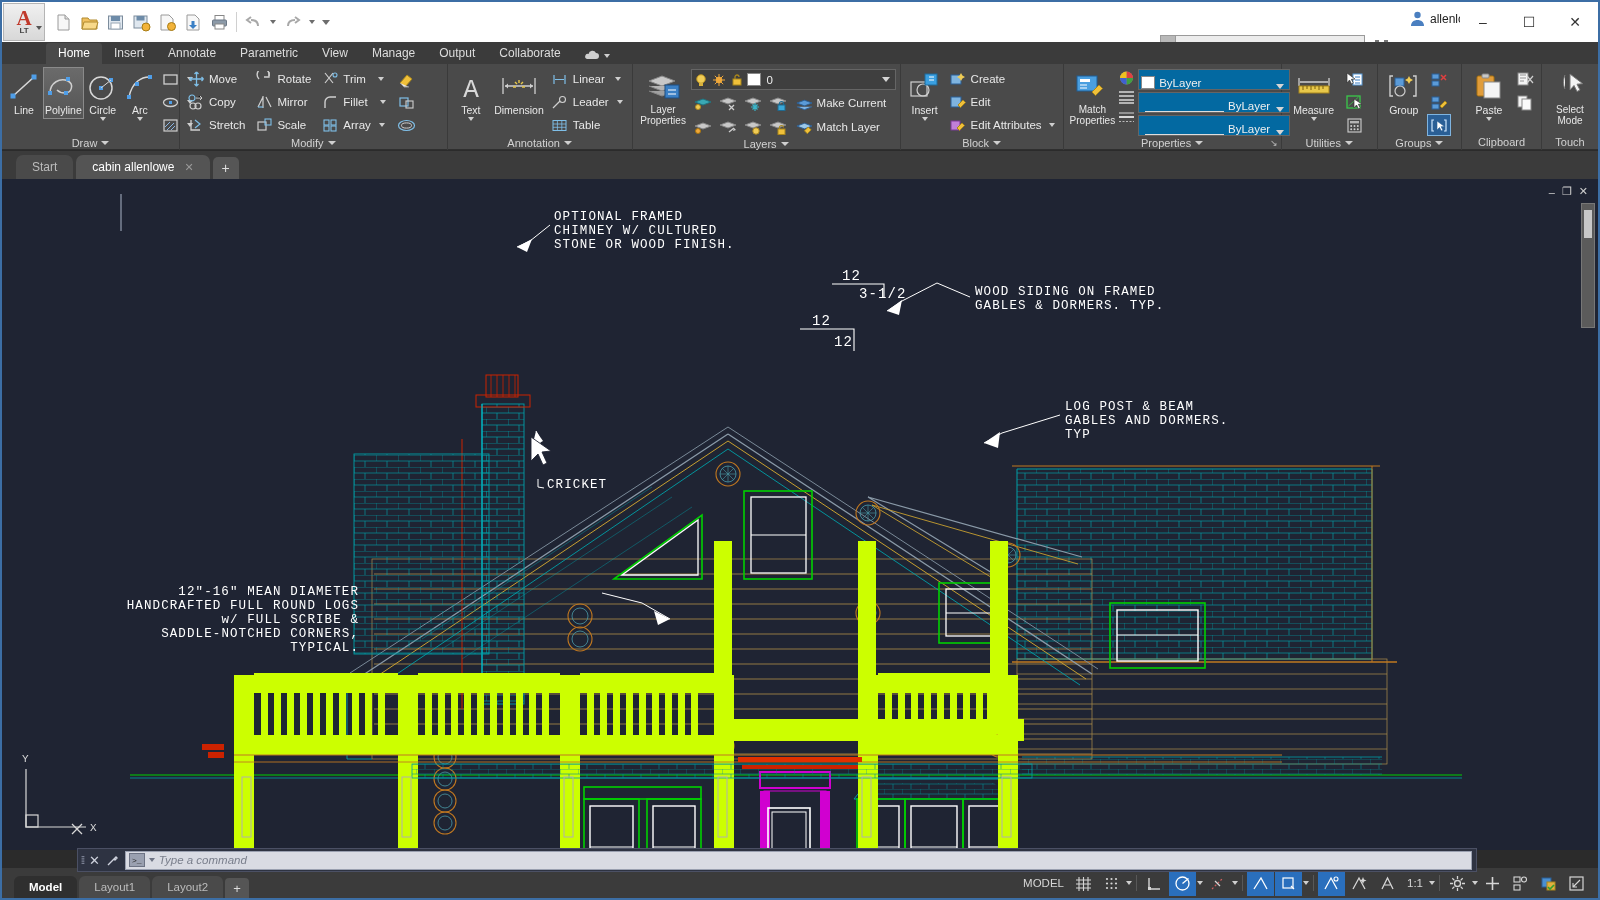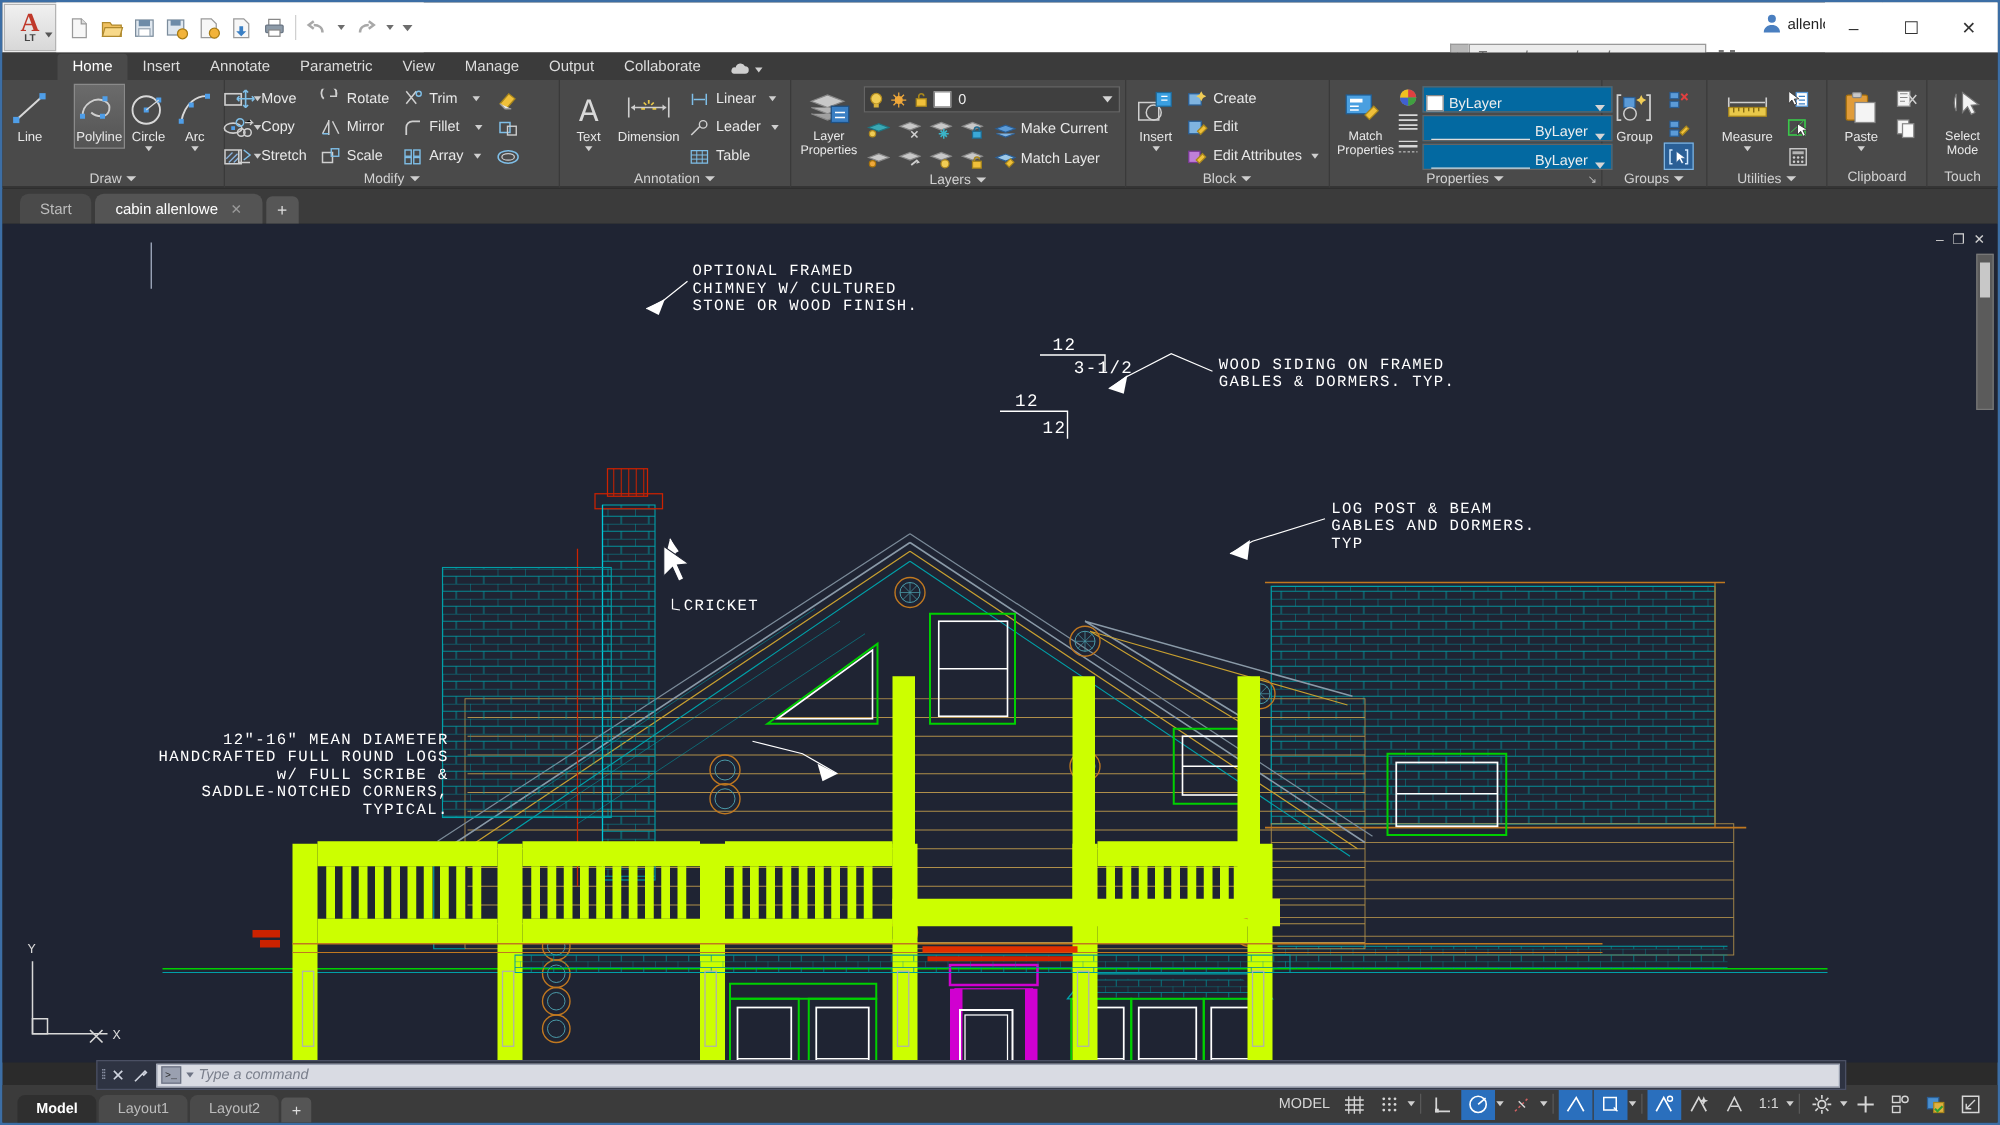--- a/index.html
+++ b/index.html
@@ -55,21 +55,21 @@
   .ribbon-cloud { display:flex; align-items:center; gap:4px; margin-left:10px; padding-bottom:3px; }
 
   
   .ribbon { position:absolute; top:62px; left:0; width:1596px; height:86px; background:#4a4a4a; display:flex; border-bottom:1px solid #2f2f2f;}
   .panel { position:relative; height:86px; display:flex; flex-direction:column; border-right:1px solid #3a3a3a; }
   .panel-body { flex:1; display:flex; align-items:flex-start; padding:3px 4px 0; gap:1px; }
   .panel-title { height:17px; font-size:11px; color:#d2d2d2; display:flex; align-items:center; justify-content:center; gap:4px; }
   .pt-caret { width:0;height:0;border-left:4px solid transparent;border-right:4px solid transparent;border-top:4px solid #cfcfcf; }
 
   .bigbtn { width:48px; display:flex; flex-direction:column; align-items:center; padding:2px 1px; cursor:pointer; border:1px solid transparent; }
-  .bigbtn.hovered { background:linear-gradient(180deg,#6b6b6b,#545454); border:1px solid #8a8a8a;margin-left:16px; }
+  .bigbtn.hovered { background:linear-gradient(180deg,#6b6b6b,#545454); border:1px solid #8a8a8a; }
   .bigbtn .lbl { font-size:10.5px; color:#e8e8e8; margin-top:1px; text-align:center; line-height:11px;}
   .bigbtn .ico { height:34px; display:flex; align-items:center; justify-content:center; }
   .dcaret { width:0;height:0;border-left:3.5px solid transparent;border-right:3.5px solid transparent;border-top:4px solid #d0d0d0; margin-top:1px;}
 
   .smallcol { display:flex; flex-direction:column; gap:1px; padding-top:1px;}
   .smallbtn { display:flex; align-items:center; height:22px; padding:0 4px 0 2px; gap:4px; cursor:pointer; border:1px solid transparent;}
   .smallbtn .lbl { font-size:11.5px; color:#e8e8e8; white-space:nowrap;}
   .smallbtn .ico{width:18px;height:18px;display:flex;align-items:center;justify-content:center;flex:0 0 18px;}
   .minicaret { width:0;height:0;border-left:3.5px solid transparent;border-right:3.5px solid transparent;border-top:4px solid #cfcfcf; margin-left:3px;}
 
@@ -735,62 +735,20 @@
           </div>
         </div>
       </div>
       <div class="panel-title">
         <span>Properties</span>
           <i class="pt-caret"></i>
       </div>
       <span class="panel-expand">↘</span>
     </div>
 
-    <div class="panel" style="width:85px;">
-      <div class="panel-body">
-        <div class="bigbtn" style="width:44px;">
-          <span class="ico">
-              <svg width="34" height="30" viewBox="0 0 34 30">
-                <path d="M6 4h-3v20h3M26 4h3v20h-3" fill="none" stroke="#cfcfcf" stroke-width="1.4"></path>
-                <rect x="8" y="6" width="9" height="8" fill="#5b9bd8" stroke="#2a5f96"></rect>
-                <circle cx="13" cy="19" r="5" fill="none" stroke="#cfcfcf" stroke-width="1.2"></circle>
-                <path d="M22 4l1.3 2.5L26 8l-2.7 1.5L22 12l-1.3-2.5L18 8l2.7-1.5z" fill="#f0cc55"></path>
-              </svg>
-            </span>
-          <span class="lbl">Group</span>
-        </div>
-        <div class="smallcol">
-          <div class="iconcell">
-              <svg width="19" height="17" viewBox="0 0 19 17">
-                <rect x="3" y="3" width="7" height="5" fill="#5b9bd8" stroke="#2a5f96"></rect>
-                <rect x="3" y="10" width="7" height="5" fill="#5b9bd8" stroke="#2a5f96"></rect>
-                <path d="M12 4l5 5M17 4l-5 5" stroke="#e04040" stroke-width="1.5"></path>
-              </svg>
-            </div>
-          <div class="iconcell">
-              <svg width="19" height="17" viewBox="0 0 19 17">
-                <rect x="3" y="3" width="7" height="5" fill="#5b9bd8" stroke="#2a5f96"></rect>
-                <rect x="3" y="10" width="7" height="5" fill="#5b9bd8" stroke="#2a5f96"></rect>
-                <path d="M11 12l5-5 2 2-5 5z" fill="#f0c03a" stroke="#a8861c"></path>
-              </svg>
-            </div>
-          <div class="iconcell" style="background:#2a5f96;border:1px solid #7fb4e0;">
-              <svg width="19" height="17" viewBox="0 0 19 17">
-                <path d="M5 3H3v11h2M15 3h2v11h-2" fill="none" stroke="#cfe8ff" stroke-width="1.2"></path>
-                <path d="M8 4l0 9 2.5-2.5 1.8 3.5 1.6-.9-1.8-3.4 3.4-.2z" fill="#fff" stroke="#2a5f96" stroke-width="0.6"></path>
-              </svg>
-            </div>
-        </div>
-      </div>
-      <div class="panel-title">
-        <span>Groups</span>
-          <i class="pt-caret"></i>
-      </div>
-    </div>
-
     <div class="panel" style="width:97px;">
       <div class="panel-body">
         <div class="bigbtn" style="width:56px;">
           <span class="ico">
               <svg width="38" height="30" viewBox="0 0 38 30">
                 <path d="M4 6v8M34 6v8M5 10h28" stroke="#cfcfcf" stroke-width="1.3" fill="none"></path>
                 <rect x="4" y="14" width="30" height="7" fill="#e8c84a" stroke="#a8861c"></rect>
                 <path d="M8 14v4M12 14v3M16 14v4M20 14v3M24 14v4M28 14v3" stroke="#7a5f0c" stroke-width="1"></path>
               </svg>
             </span>
@@ -821,20 +779,62 @@
                 <circle cx="12.8" cy="9" r="1" fill="#cfcfcf"></circle>
                 <circle cx="6.2" cy="12.3" r="1" fill="#cfcfcf"></circle>
                 <circle cx="9.5" cy="12.3" r="1" fill="#cfcfcf"></circle>
                 <circle cx="12.8" cy="12.3" r="1" fill="#cfcfcf"></circle>
               </svg>
             </div>
         </div>
       </div>
       <div class="panel-title">
         <span>Utilities</span>
+          <i class="pt-caret"></i>
+      </div>
+    </div>
+
+    <div class="panel" style="width:85px;">
+      <div class="panel-body">
+        <div class="bigbtn" style="width:44px;">
+          <span class="ico">
+              <svg width="34" height="30" viewBox="0 0 34 30">
+                <path d="M6 4h-3v20h3M26 4h3v20h-3" fill="none" stroke="#cfcfcf" stroke-width="1.4"></path>
+                <rect x="8" y="6" width="9" height="8" fill="#5b9bd8" stroke="#2a5f96"></rect>
+                <circle cx="13" cy="19" r="5" fill="none" stroke="#cfcfcf" stroke-width="1.2"></circle>
+                <path d="M22 4l1.3 2.5L26 8l-2.7 1.5L22 12l-1.3-2.5L18 8l2.7-1.5z" fill="#f0cc55"></path>
+              </svg>
+            </span>
+          <span class="lbl">Group</span>
+        </div>
+        <div class="smallcol">
+          <div class="iconcell">
+              <svg width="19" height="17" viewBox="0 0 19 17">
+                <rect x="3" y="3" width="7" height="5" fill="#5b9bd8" stroke="#2a5f96"></rect>
+                <rect x="3" y="10" width="7" height="5" fill="#5b9bd8" stroke="#2a5f96"></rect>
+                <path d="M12 4l5 5M17 4l-5 5" stroke="#e04040" stroke-width="1.5"></path>
+              </svg>
+            </div>
+          <div class="iconcell">
+              <svg width="19" height="17" viewBox="0 0 19 17">
+                <rect x="3" y="3" width="7" height="5" fill="#5b9bd8" stroke="#2a5f96"></rect>
+                <rect x="3" y="10" width="7" height="5" fill="#5b9bd8" stroke="#2a5f96"></rect>
+                <path d="M11 12l5-5 2 2-5 5z" fill="#f0c03a" stroke="#a8861c"></path>
+              </svg>
+            </div>
+          <div class="iconcell" style="background:#2a5f96;border:1px solid #7fb4e0;">
+              <svg width="19" height="17" viewBox="0 0 19 17">
+                <path d="M5 3H3v11h2M15 3h2v11h-2" fill="none" stroke="#cfe8ff" stroke-width="1.2"></path>
+                <path d="M8 4l0 9 2.5-2.5 1.8 3.5 1.6-.9-1.8-3.4 3.4-.2z" fill="#fff" stroke="#2a5f96" stroke-width="0.6"></path>
+              </svg>
+            </div>
+        </div>
+      </div>
+      <div class="panel-title">
+        <span>Groups</span>
           <i class="pt-caret"></i>
       </div>
     </div>
 
     <div class="panel" style="width:80px;align-items:center;">
       <div class="panel-body">
         <div class="bigbtn" style="width:46px;">
           <span class="ico">
               <svg width="32" height="30" viewBox="0 0 32 30">
                 <rect x="4" y="4" width="17" height="20" rx="1.5" fill="#e09c3a" stroke="#a8700c"></rect>

